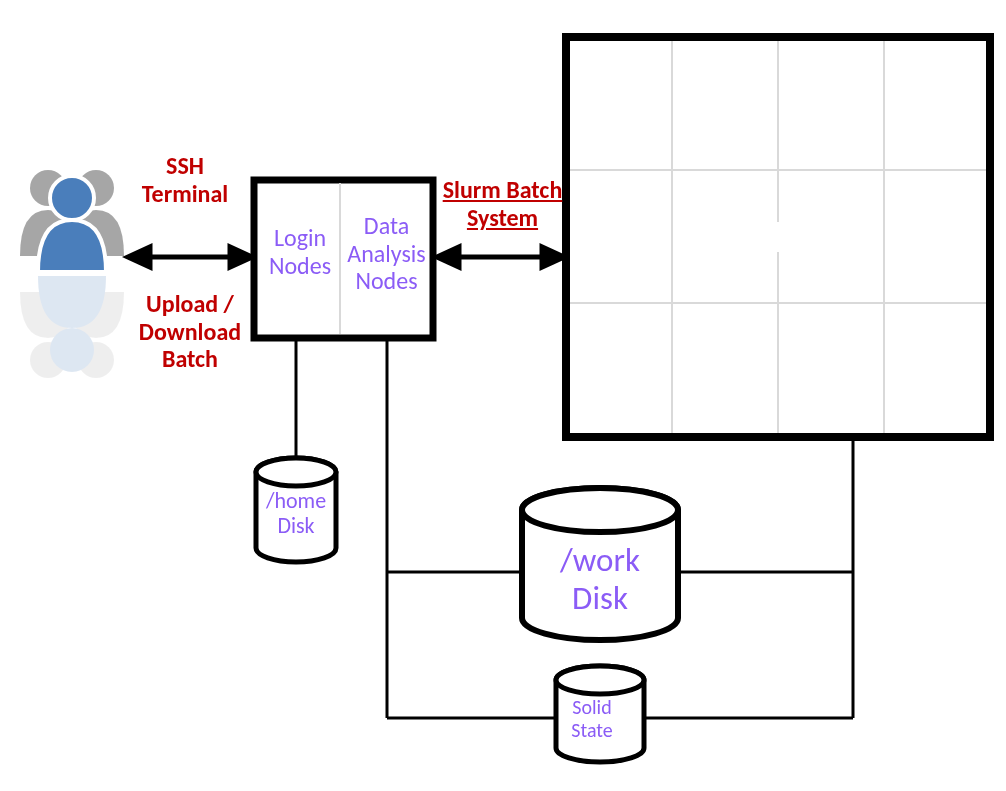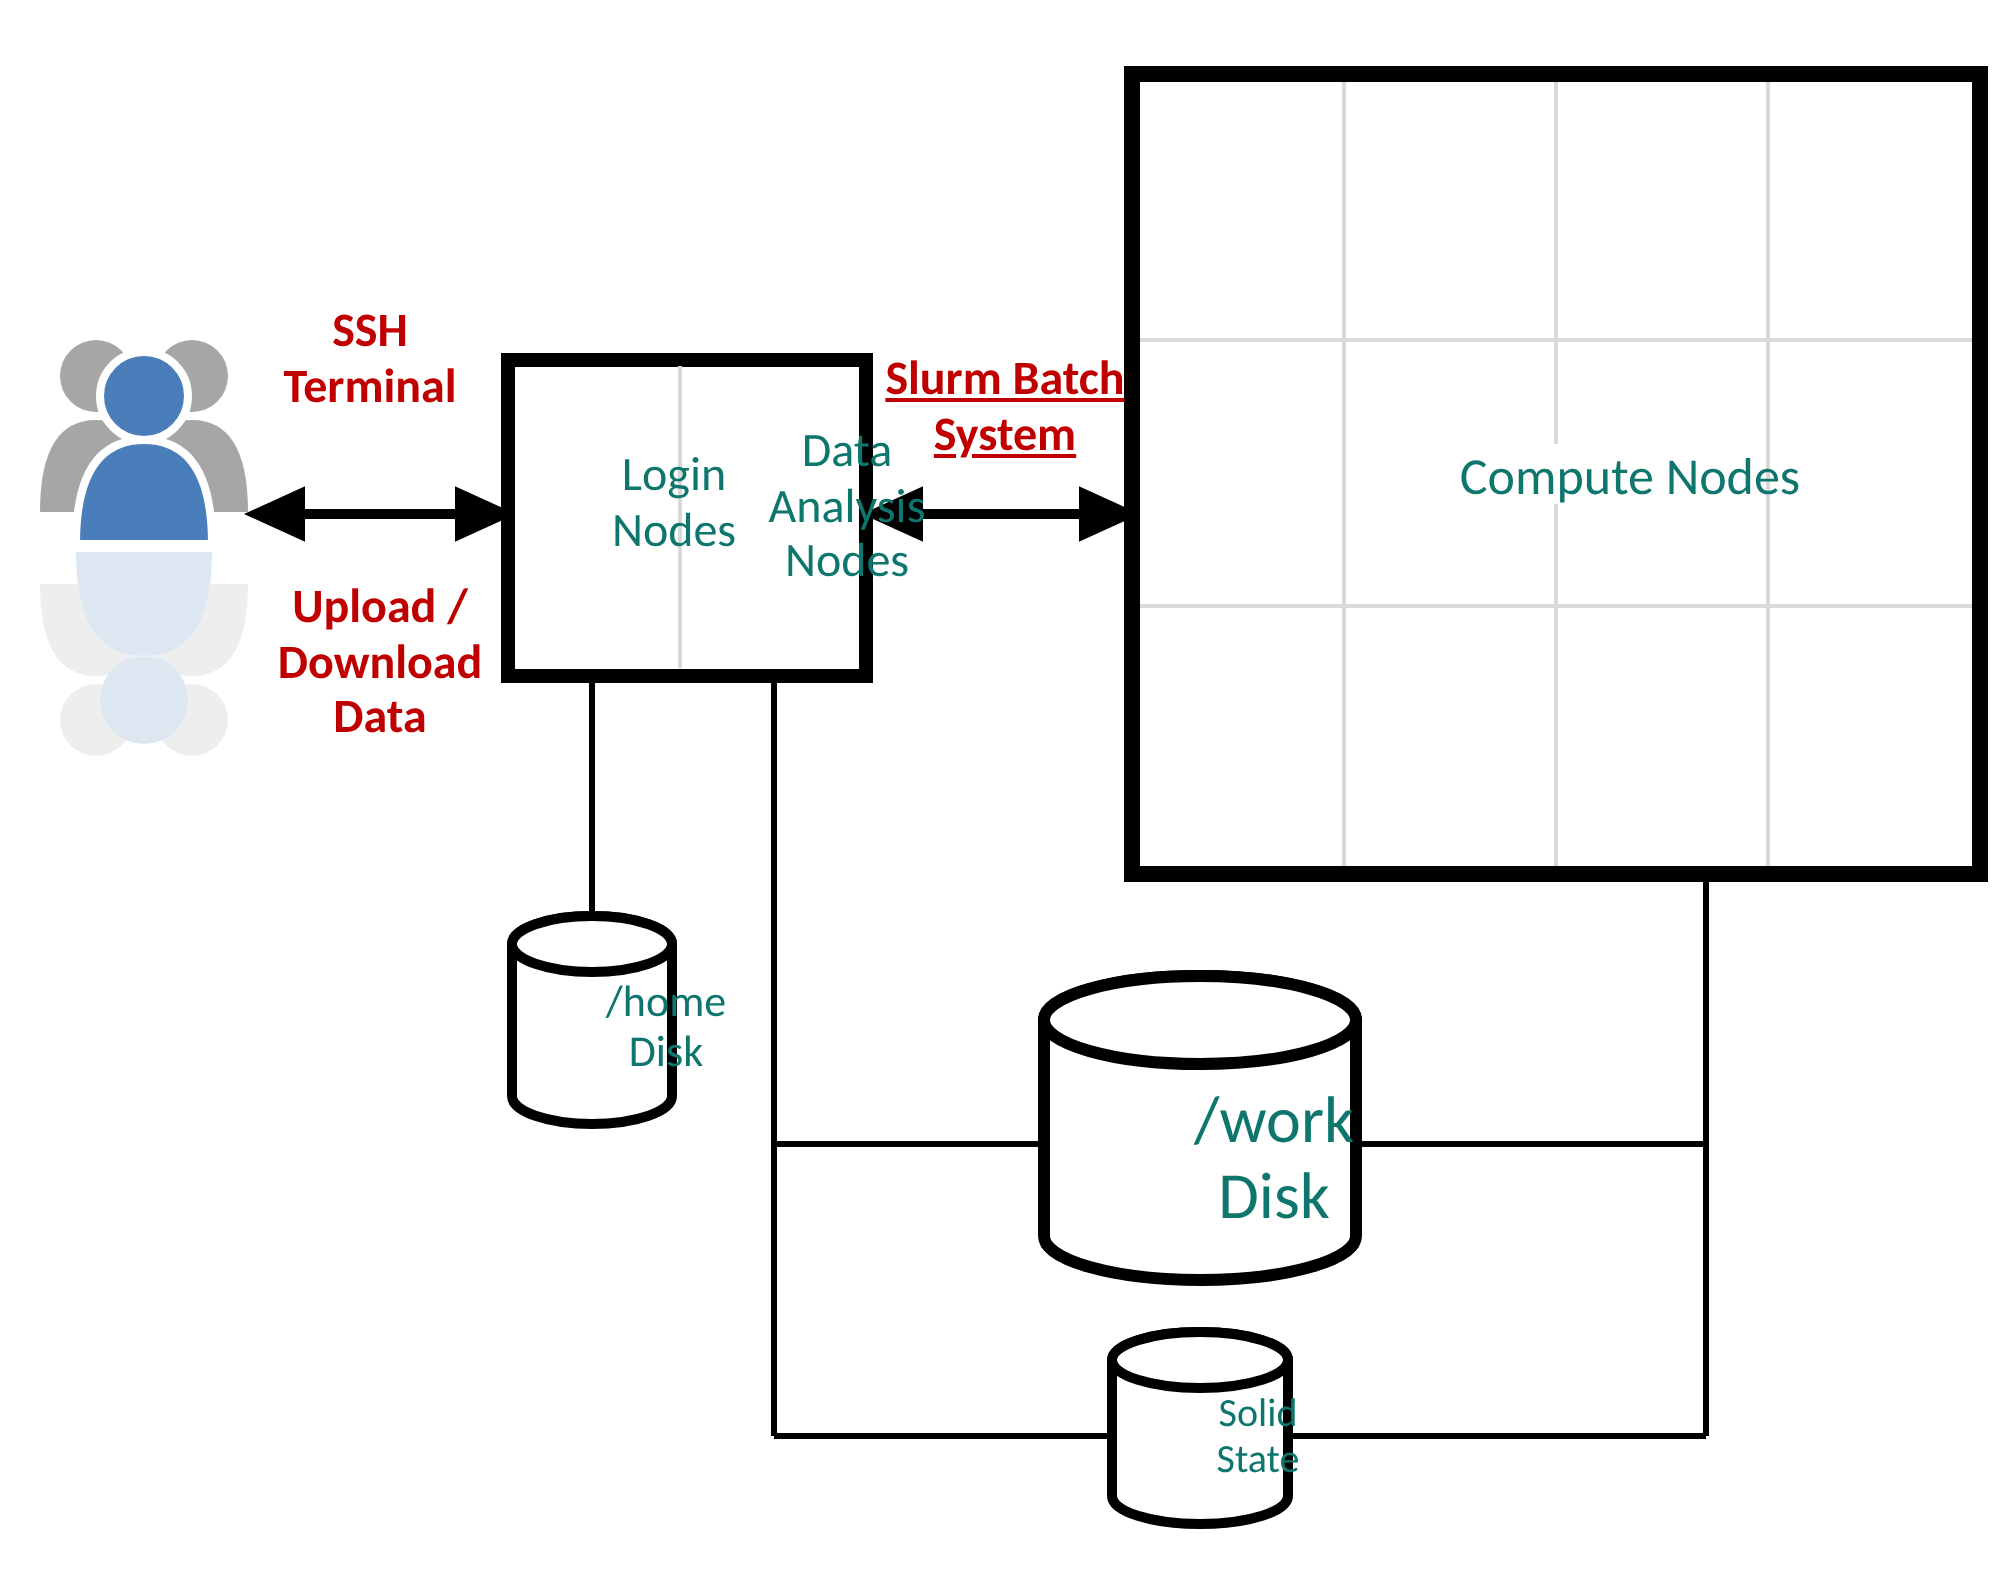--- a/index.html
+++ b/index.html
@@ -21,23 +21,22 @@
     text-align: center;
     line-height: 1.15;
     white-space: pre;
   }
   .red {
     color: #c00000;
     font-weight: 600;
     font-size: 24px;
   }
   .black {
-    color: #0f766e;
+    color: #8b5cf6;
     font-size: 24px;
-    margin-left: 37px;
   }
   svg.overlay {
     position: absolute;
     left: 0;
     top: 0;
     width: 1006px;
     height: 791px;
     overflow: visible;
   }
 </style>
@@ -143,33 +142,32 @@
              A 44 14 0 0 0 556 680 Z"></path>
     <ellipse cx="600" cy="680" rx="44" ry="14"></ellipse>
   </g>
 </svg>
 
 <div class="label red" style="left:120px; top:152px; width:130px;">SSH
 Terminal</div>
 
 <div class="label red" style="left:120px; top:290px; width:140px;">Upload /
 Download
-Data</div>
+Batch</div>
 
 <div class="label black" style="left:260px; top:224px; width:80px;">Login
 Nodes</div>
 
 <div class="label black" style="left:340px; top:212px; width:93px;">Data
 Analysis
 Nodes</div>
 
 <div class="label red" style="left:435px; top:176px; width:135px;text-decoration:underline;">Slurm Batch
 System</div>
 
-<div class="label black" style="left:670px; top:224px; width:216px; font-size:26px;">Compute Nodes</div>
 
 <div class="label black" style="left:256px; top:488px; width:80px; font-size:22px;">/home
 Disk</div>
 
 <div class="label black" style="left:522px; top:542px; width:156px; font-size:33px;">/work
 Disk</div>
 
 <div class="label black" style="left:548px; top:696px; width:88px; font-size:20px;">Solid
 State</div>
 

